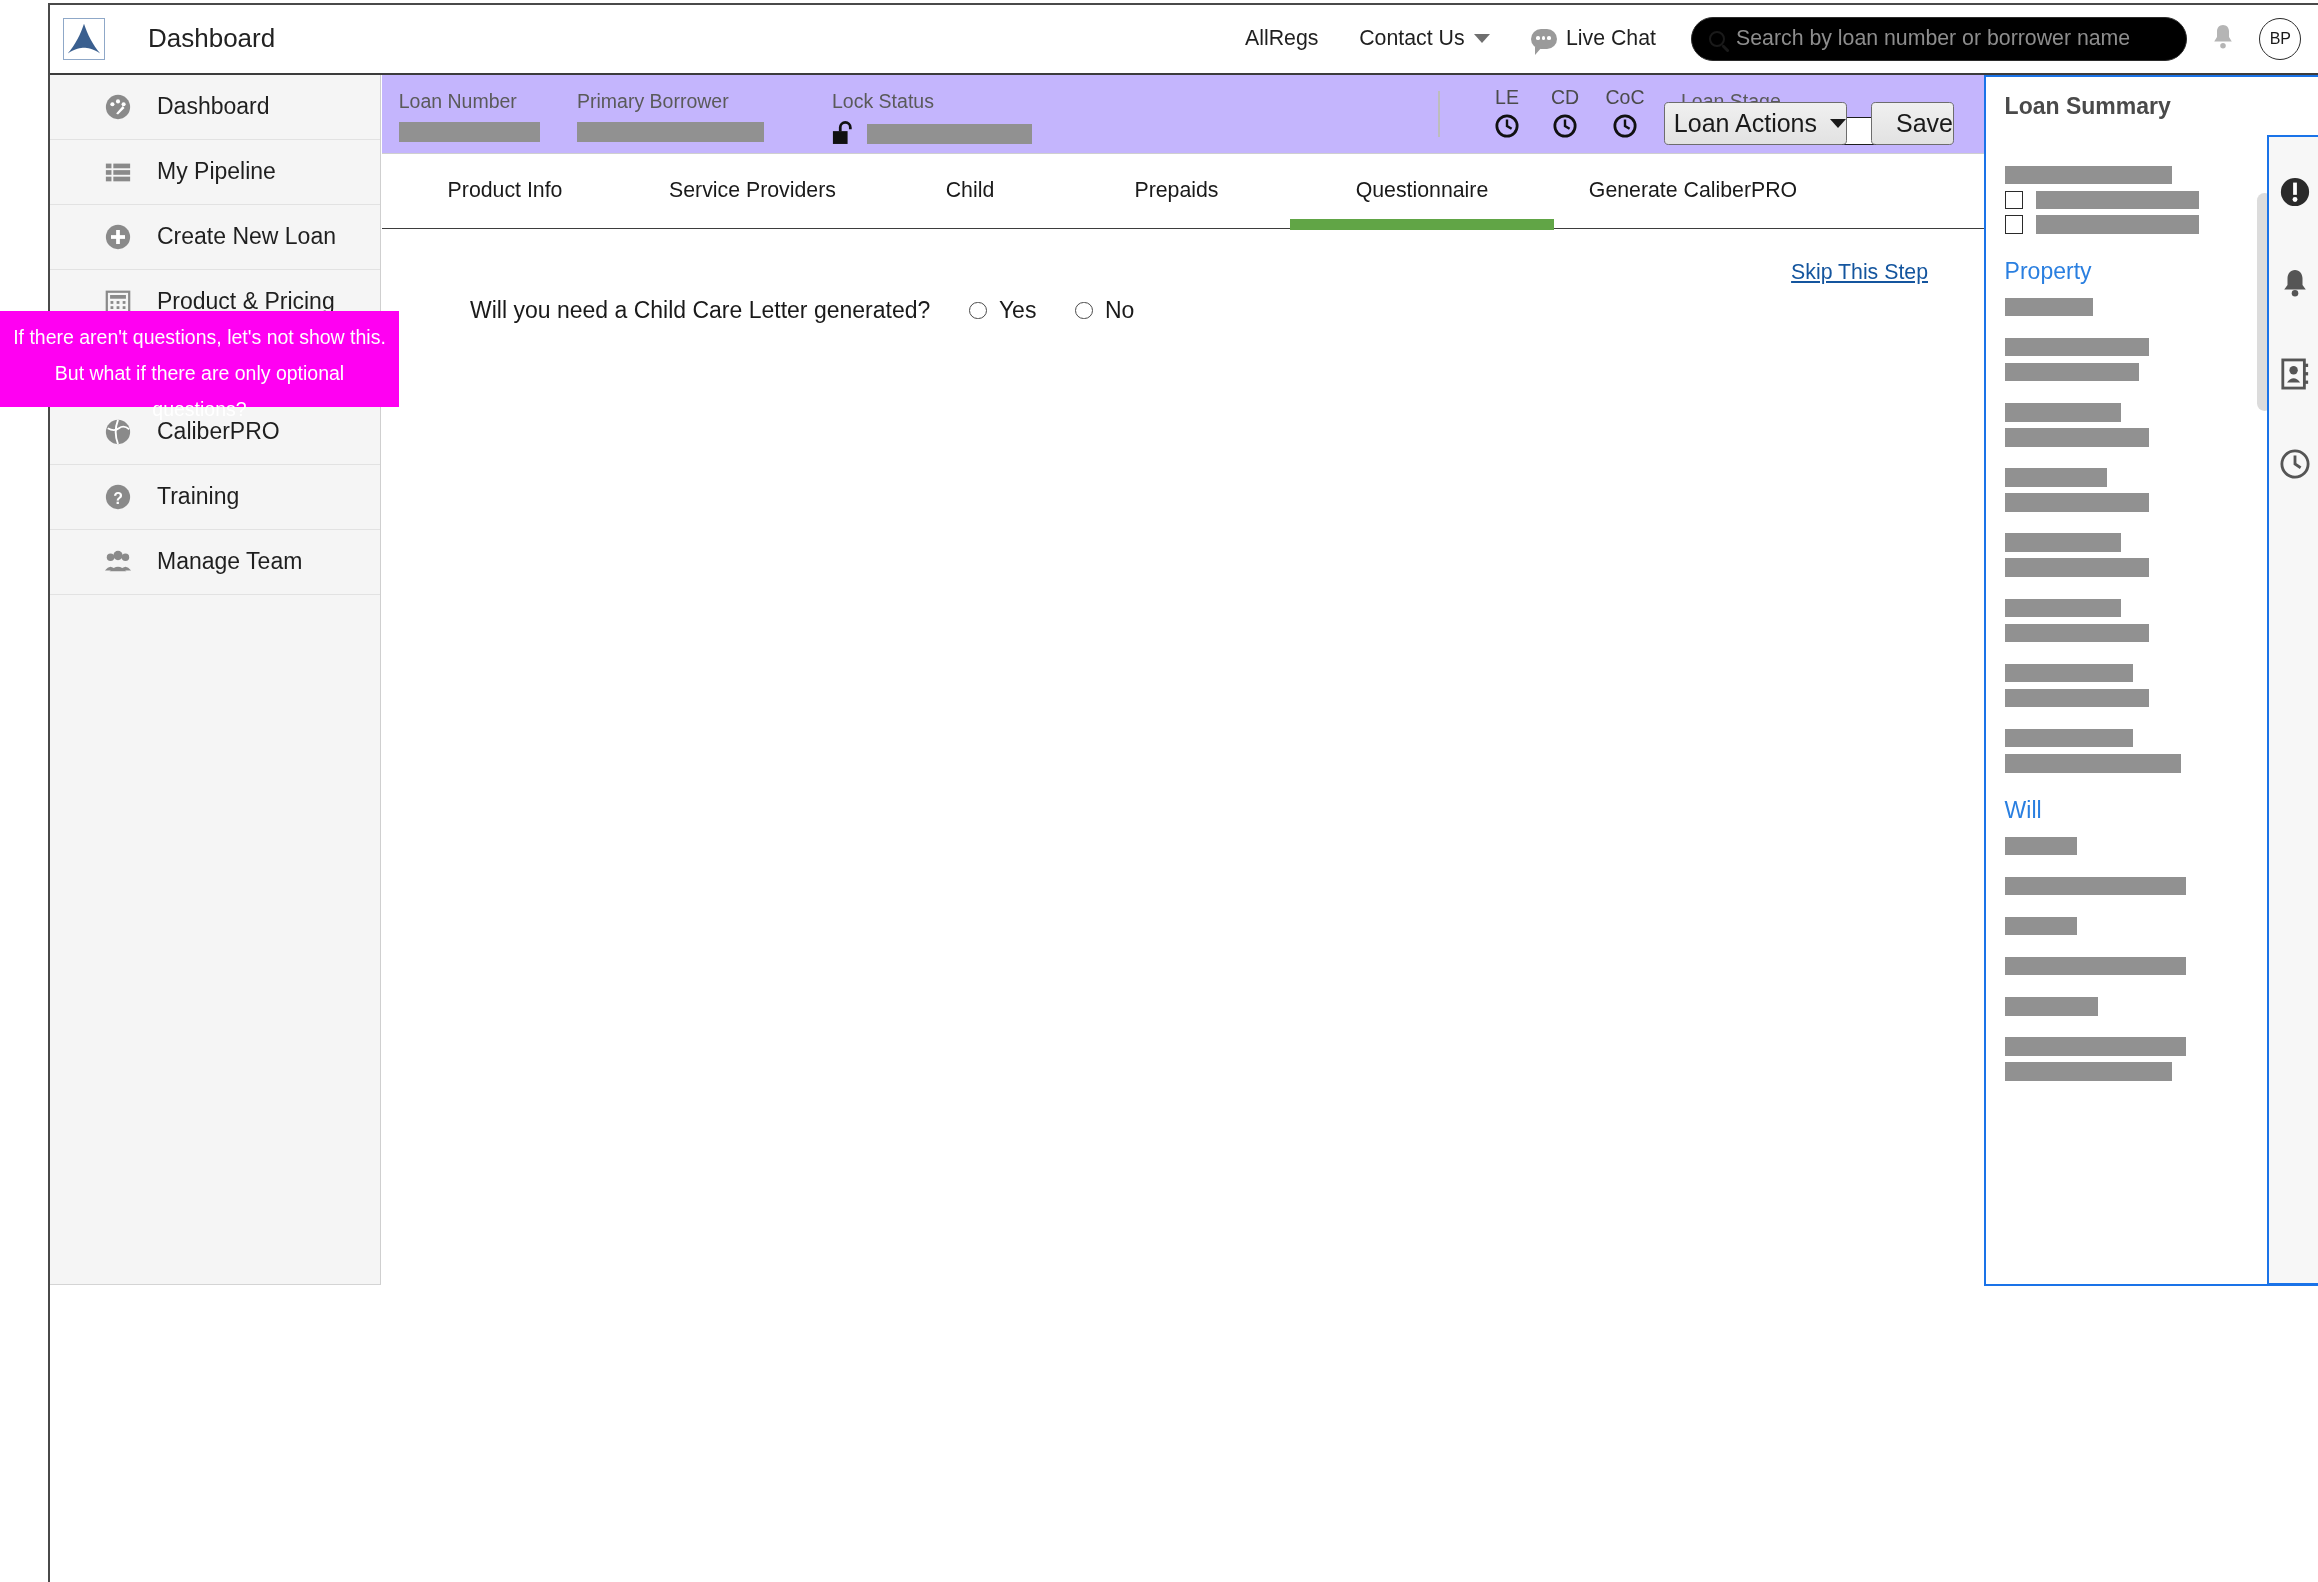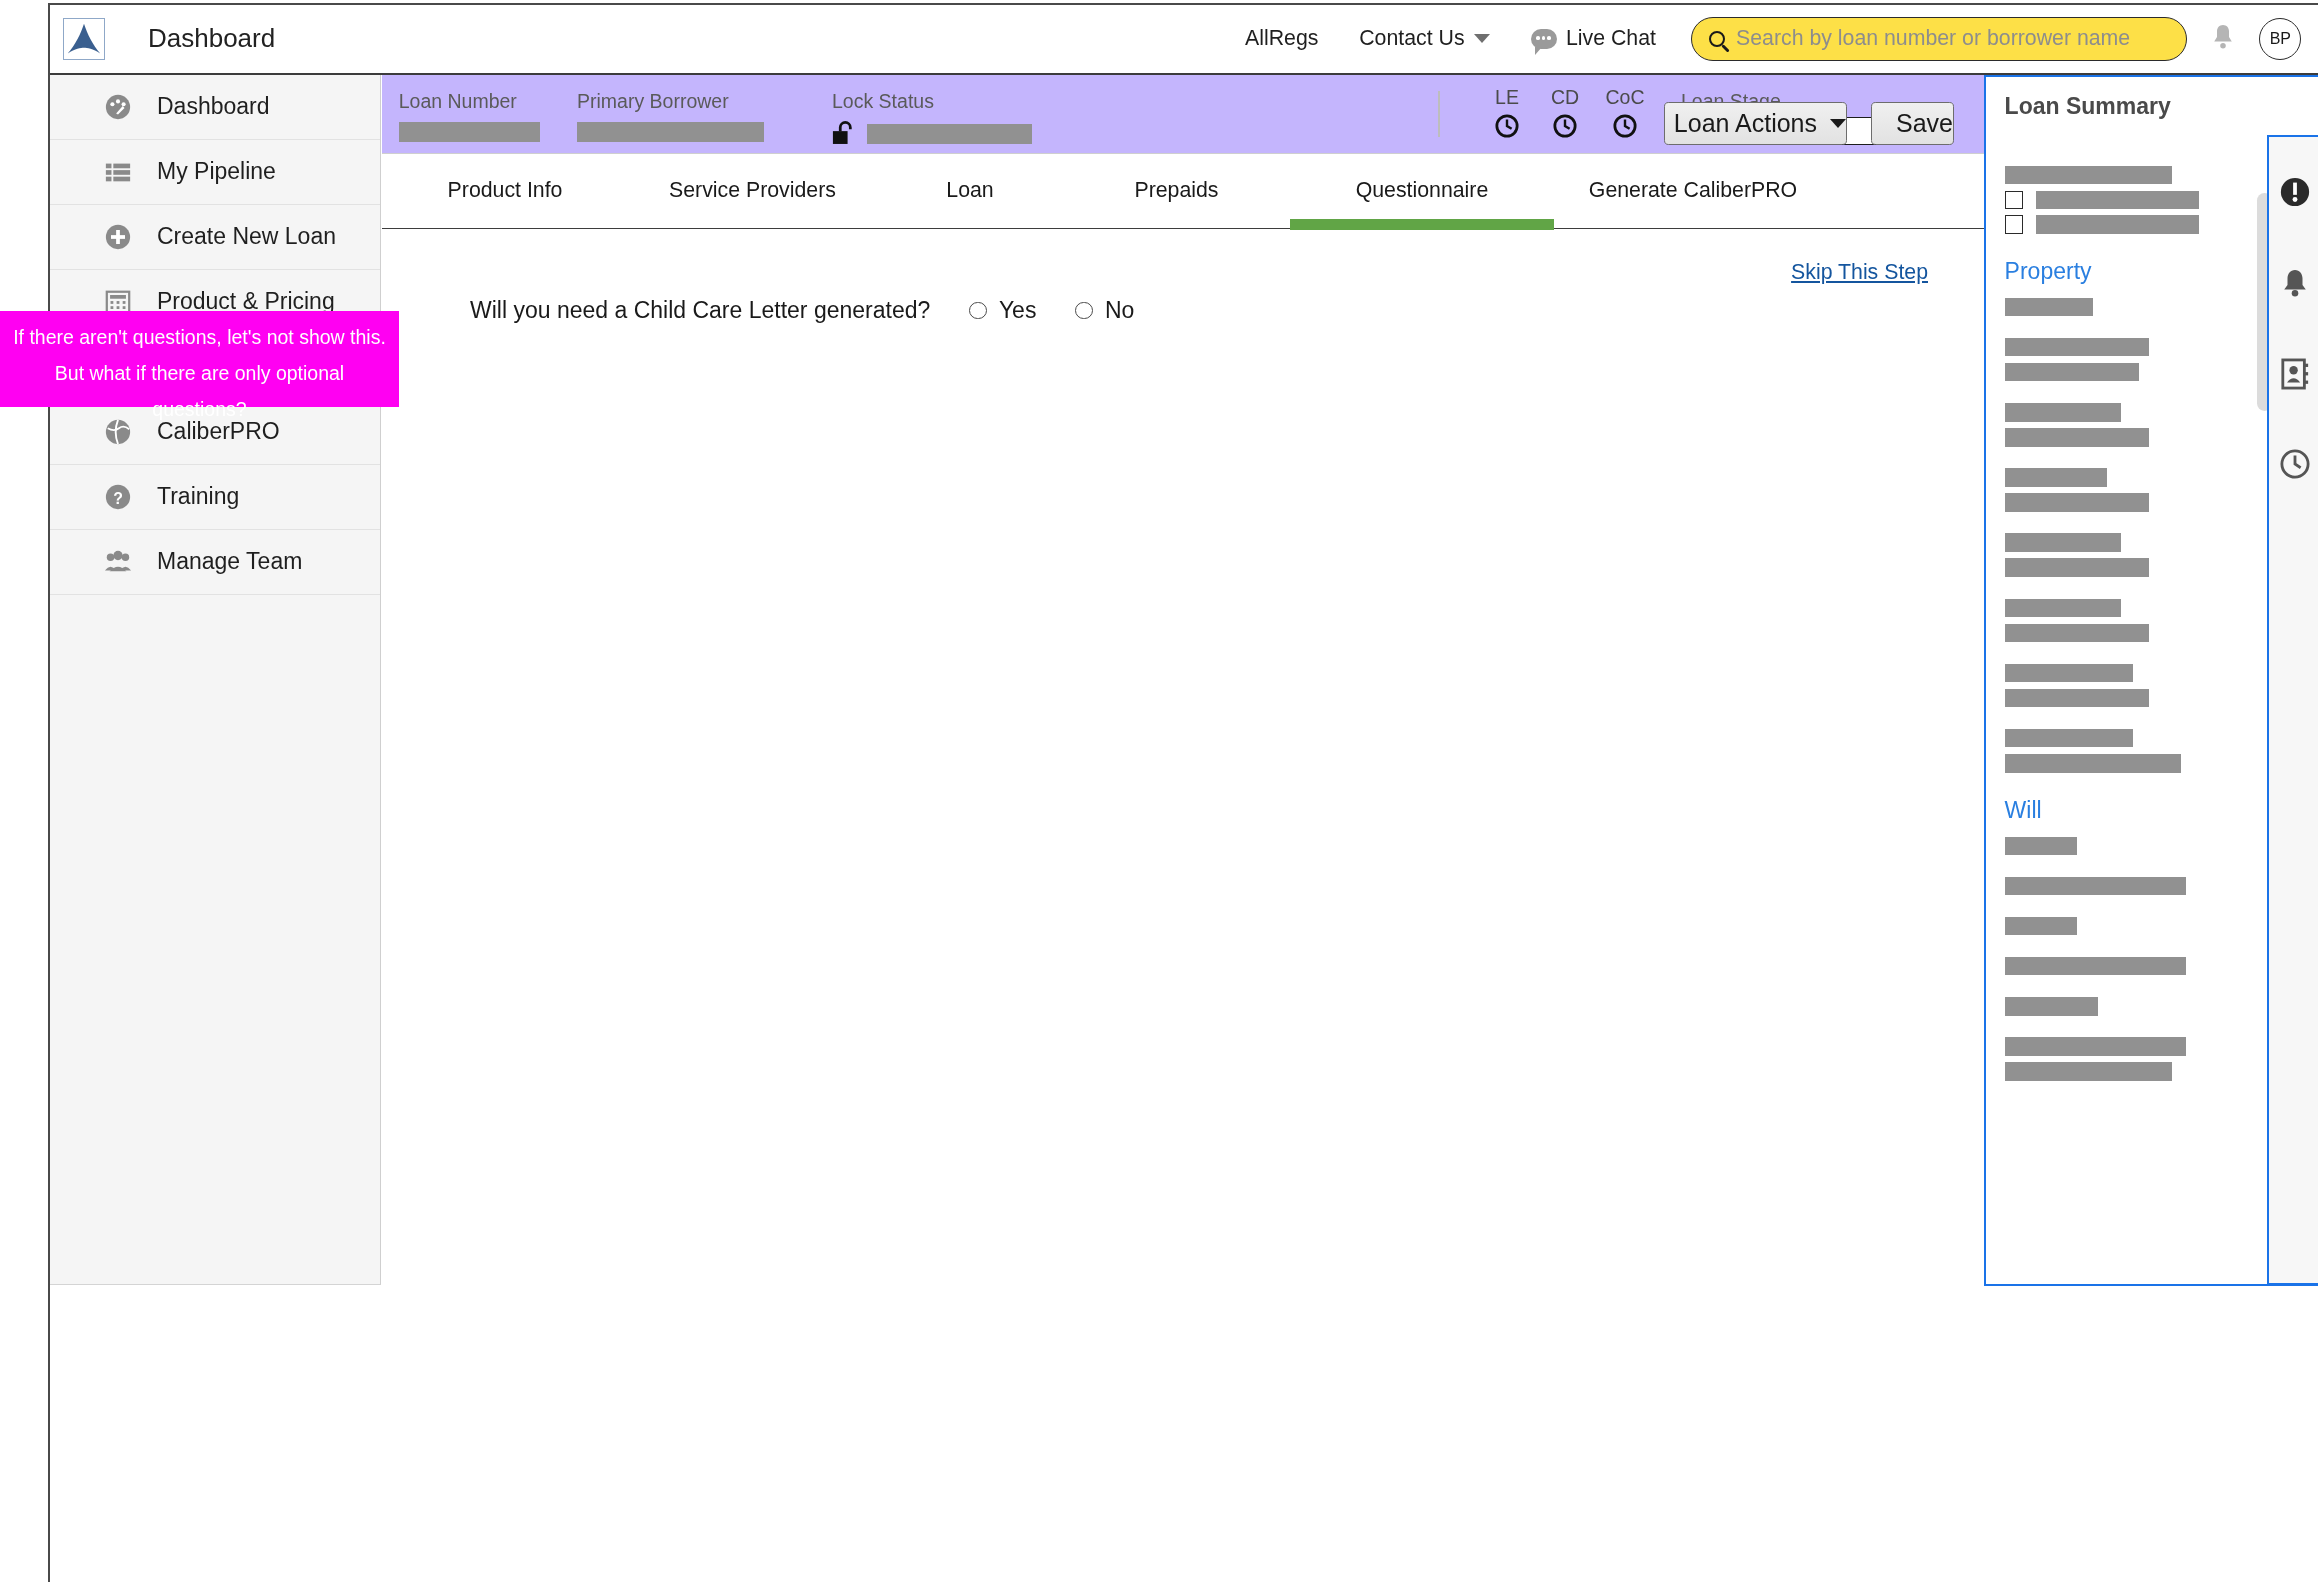--- a/index.html
+++ b/index.html
@@ -73,21 +73,21 @@
   }
   #chat-bubble i:nth-child(1){left:5.6px}
   #chat-bubble i:nth-child(2){left:11px}
   #chat-bubble i:nth-child(3){left:16.7px}
 
   #search-wrap {
     margin-left: 15px;
     width: 496px; height: 44px;
     border: 1.9px solid #2b2b2b; border-radius: 22px;
     display: flex; align-items: center; padding: 0 16.7px; gap: 11px;
-    background: #fde047;
+    background: #000000;
   }
   #search-input {
     border: none; outline: none; flex: 1;
     font-size: 21.3px; color: #7a7a7a;
     font-family: "Liberation Sans", sans-serif;
     background: transparent;
   }
   #search-input::placeholder { color: #8d8d8d; }
   .mag {
     width: 16px; height: 16px; border: 2.8px solid #1a1a1a;
@@ -470,21 +470,21 @@
   </button>
 
   <div id="tabbar">
     <div class="tab" style="width:246px;">
       <span>Product Info</span>
     </div>
     <div class="tab" style="width:249px;">
       <span>Service Providers</span>
     </div>
     <div class="tab" style="width:186px;">
-      <span>Loan</span>
+      <span>Child</span>
     </div>
     <div class="tab" style="width:227px;">
       <span>Prepaids</span>
     </div>
     <div class="tab active" style="width:264px;">
       <span>Questionnaire</span>
       <span class="tab-underline"></span>
     </div>
     <div class="tab" style="width:278px;">
       <span>Generate CaliberPRO</span>

